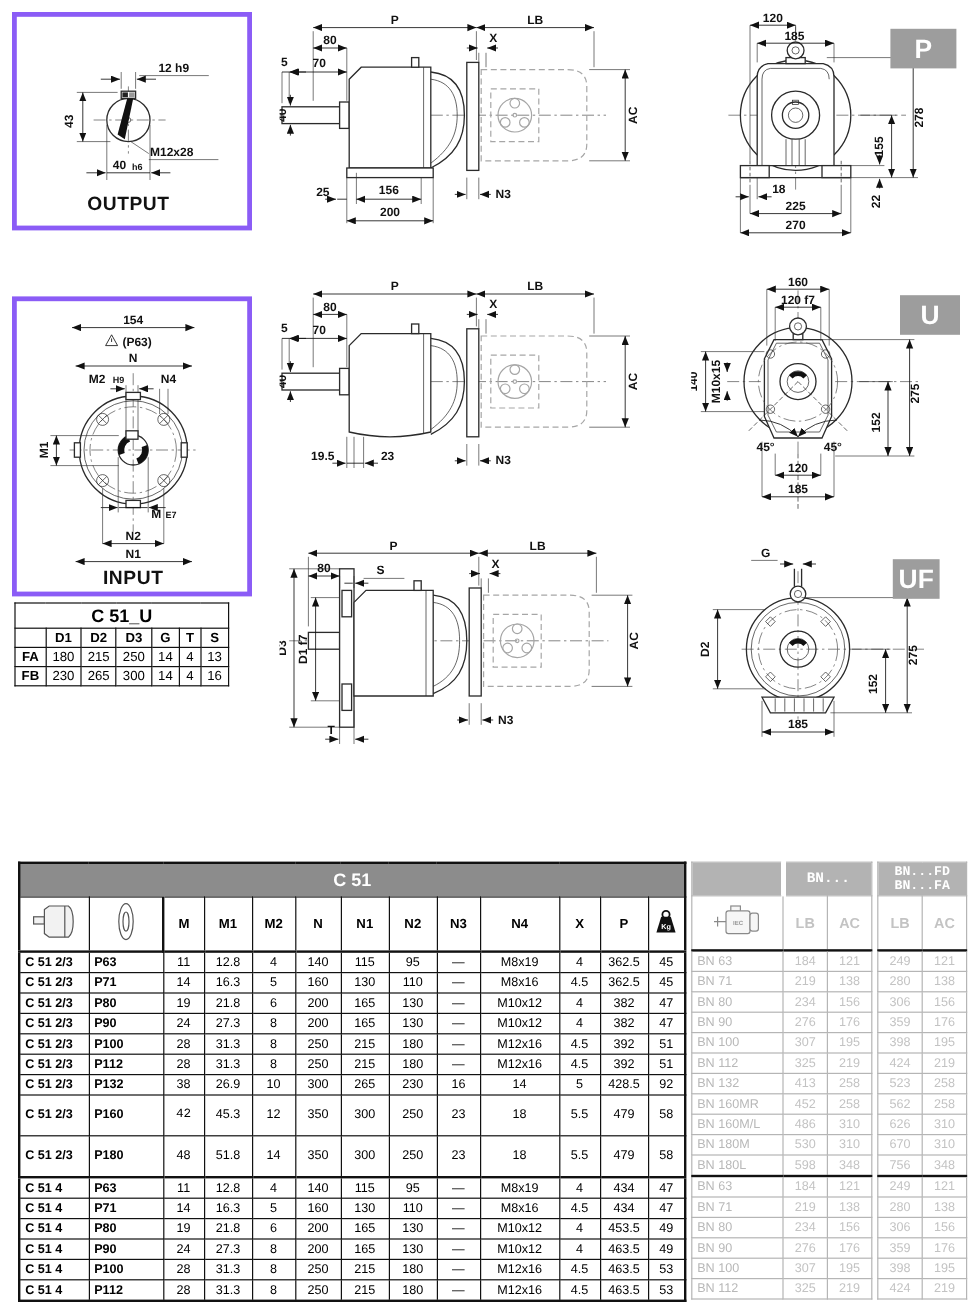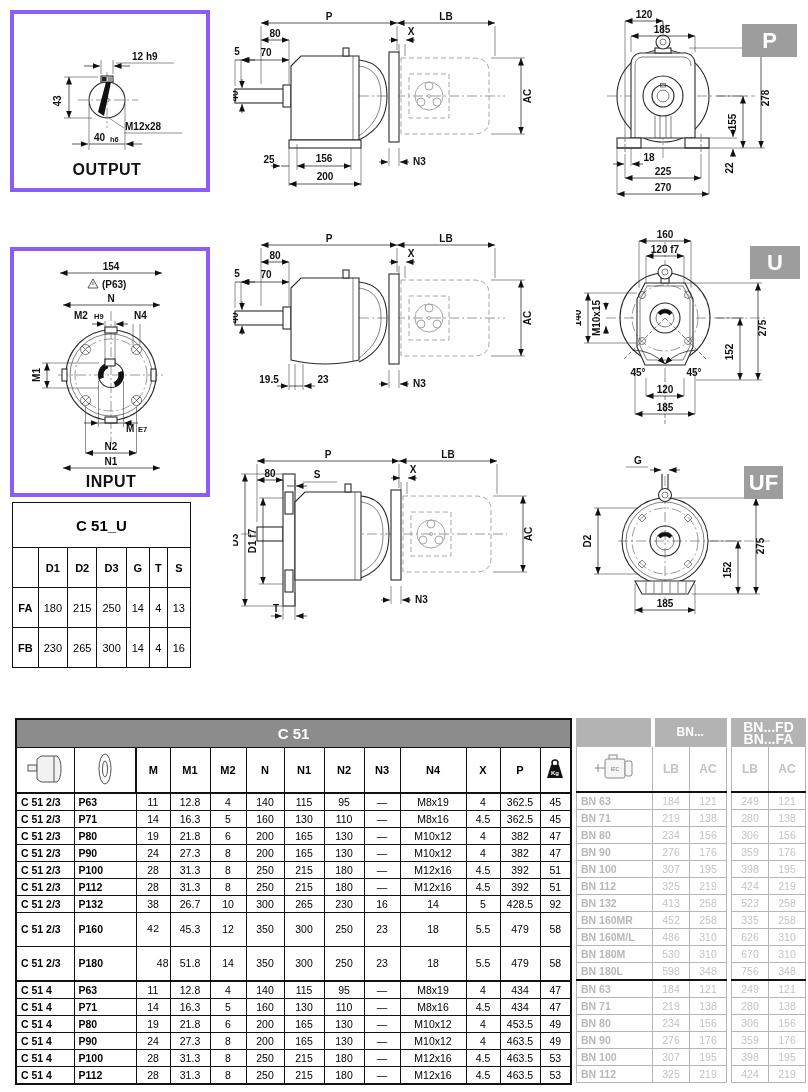--- a/index.html
+++ b/index.html
@@ -14,41 +14,41 @@
   .dwg .cl{stroke:#555;stroke-width:.6;fill:none;stroke-dasharray:10 3 2 3}
   .dwg .ph{stroke:#a6a6a6;stroke-width:1;fill:none;stroke-dasharray:5 3}
   .dwg .phs{stroke:#a6a6a6;stroke-width:1;fill:none}
   .dwg text{font-family:"Liberation Sans",sans-serif;font-size:10px;font-weight:600;fill:#111}
   .dwg text.sm{font-size:7.5px}
   .dwg text.ttl{font-size:16px;font-weight:bold;letter-spacing:.5px}
   .badge{position:absolute;background:#9d9d9d;color:#fff;font-weight:bold;font-size:22px;
          display:flex;align-items:center;justify-content:center;z-index:5;}
   
   .c51u{position:absolute;left:12px;top:502px;border-collapse:collapse;background:#fff;}
-  .c51u td{border:1.5px solid #111;text-align:center;font-size:11px;padding:12px 5px;height:15px;}
+  .c51u td{border:1.5px solid #111;text-align:center;font-size:11px;padding:0 5px;height:15px;}
   .c51u td.t{font-size:15px;font-weight:bold;height:20px;}
   .c51u td.h,.c51u td.lbl{font-weight:bold;}
   
   .main-wrap{position:absolute;left:15px;top:718px;display:flex;gap:4px;align-items:flex-start;}
   table.mt{border-collapse:collapse;table-layout:fixed;font-size:10.5px;}
   .mt td{height:16px;line-height:13px;text-align:center;padding:0 1px;white-space:nowrap;overflow:hidden;}
   .tl{border:2px solid #111;}
   .tl td{border:1px solid #111;}
   .tl td.c-model,.tl td.c-flange{text-align:left;padding-left:4px;font-weight:bold;}
   .tl td.thickR{border-right:2px solid #111;}
   .band td{background:#8c8c8c;color:#fff;font-weight:bold;font-size:15px;height:27px;border:none;}
   .ih td{height:44px;font-weight:bold;font-size:11px;border-bottom:2px solid #111;}
   .sec td{border-top:2.5px solid #111;}
   .tm,.tr2{border:1px solid #b5b5b5;}
   .tm td,.tr2 td{border:1px solid #b5b5b5;color:#c3c3c3;}
-  .tm .band td,.tr2 .band td{background:#b3b3b3;color:#fff;font-size:12px;border:none;}
+  .tm .band td,.tr2 .band td{background:#b3b3b3;color:#fff;font-size:12px;border:none;font-family:Liberation Mono, monospace;}
   .tm .band td.gapL{border-left:4px solid #fff;}
-  .tr2 .band td{font-size:14px;line-height:12px;}
+  .tr2 .band td{font-size:11px;line-height:12px;}
   .tm .ih td,.tr2 .ih td{color:#c3c3c3;font-size:12px;border-bottom:2px solid #111;}
-  .c-bn-name{text-align:left !important;padding-left:4px !important;font-weight:bold;color:#b8b8b8 !important;}
+  .c-bn-name{text-align:left !important;padding-left:4px !important;font-weight:normal;color:#b8b8b8 !important;}
   .secg td{border-top:2.5px solid #111;}
 </style>
 </head>
 <body>
 
 <div class="page">
 
   <div class="box" style="left:10px;top:10px;width:192px;height:174px;">
     <svg class="dwg" style="left:0;top:0" width="190" height="172">
       <defs>
@@ -722,21 +722,21 @@
             <td>—</td>
             <td>M12x16</td>
             <td>4.5</td>
             <td>392</td>
             <td>51</td>
           </tr>
           <tr>
             <td class="c-model">C 51 2/3</td>
             <td class="c-flange">P132</td>
             <td>38</td>
-            <td>26.7</td>
+            <td>26.9</td>
             <td>10</td>
             <td>300</td>
             <td>265</td>
             <td>230</td>
             <td>16</td>
             <td>14</td>
             <td>5</td>
             <td>428.5</td>
             <td>92</td>
           </tr>
@@ -751,21 +751,21 @@
             <td style="height: 33px;">250</td>
             <td style="height: 33px;">23</td>
             <td style="height: 33px;">18</td>
             <td style="height: 33px;">5.5</td>
             <td style="height: 33px;">479</td>
             <td style="height: 33px;">58</td>
           </tr>
           <tr>
             <td class="c-model" style="height: 33px;">C 51 2/3</td>
             <td class="c-flange" style="height: 33px;">P180</td>
-            <td style="height: 33px; text-align: right;">48</td>
+            <td style="height: 33px;">48</td>
             <td style="height: 33px;">51.8</td>
             <td style="height: 33px;">14</td>
             <td style="height: 33px;">350</td>
             <td style="height: 33px;">300</td>
             <td style="height: 33px;">250</td>
             <td style="height: 33px;">23</td>
             <td style="height: 33px;">18</td>
             <td style="height: 33px;">5.5</td>
             <td style="height: 33px;">479</td>
             <td style="height: 33px;">58</td>
@@ -1020,21 +1020,21 @@
           </tr>
           <tr>
             <td>424</td>
             <td>219</td>
           </tr>
           <tr>
             <td>523</td>
             <td>258</td>
           </tr>
           <tr>
-            <td>335</td>
+            <td>562</td>
             <td>258</td>
           </tr>
           <tr>
             <td>626</td>
             <td>310</td>
           </tr>
           <tr>
             <td>670</td>
             <td>310</td>
           </tr>

